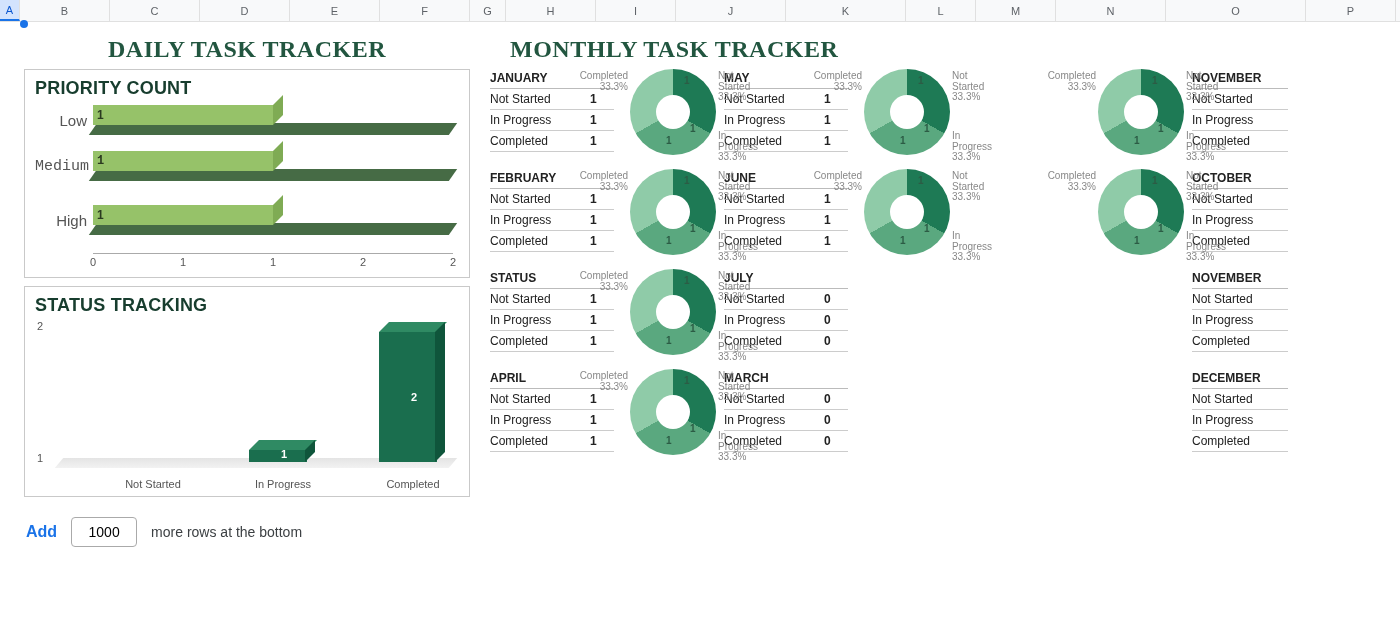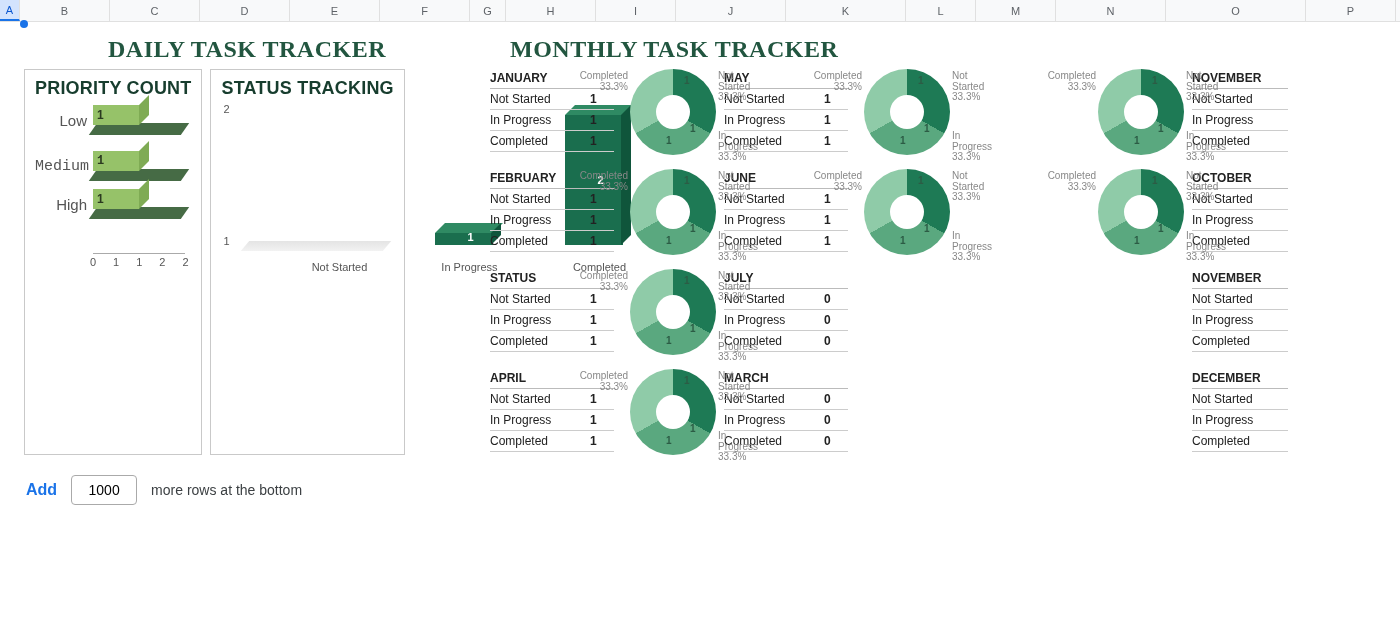--- a/index.html
+++ b/index.html
@@ -13,21 +13,21 @@
   
   .sheet { padding: 14px 30px 4px 24px; }
   
   .titles { display: flex; gap: 40px; margin-bottom: 6px; }
   .title { font-family: Georgia, 'Times New Roman', serif; font-weight: bold; font-size: 24px; color: #225640; letter-spacing: .5px; }
   .title.daily { width: 446px; text-align:center; }
   .title.monthly { flex: 1; }
   
   .main { display: flex; gap: 20px; }
   
-  .left-col { width: 446px; display: flex; flex-direction: row; gap: 8px; }
+  .left-col { width: 446px; display: flex; flex-direction: column; gap: 8px; }
   .chart-box { border: 1px solid #c9c9c9; background: #fff; padding: 8px 10px 6px 10px; }
   .chart-title { font-family: Arial, sans-serif; font-weight: bold; font-size: 18px; color: #173d2e; margin-bottom: 4px; letter-spacing:.2px; }
   .chart-area { position: relative; }
   
   
   .pc-chart { height: 168px; position: relative; }
   .pc-row { position: absolute; left: 0; right: 0; height: 38px; }
   .pc-label { position: absolute; left: 0; width: 52px; text-align: right; top: 9px; font-size: 15px; color: #555; }
   .pc-bar-track { position: absolute; left: 58px; right: 6px; top: 0; height: 34px; }
   .pc-bar-shadow { position: absolute; left: 0; right: 0; top: 20px; height: 12px; background: #466b45; transform: skewX(-35deg); transform-origin: left; }
@@ -122,21 +122,21 @@
             </div>
             <div class="pc-row" style="top: 46px; font-family: Liberation Mono, monospace;">
               <div class="pc-label">Medium</div>
               <div class="pc-bar-track">
                 <div class="pc-bar-shadow"></div>
                 <div class="pc-bar" style="width:50%"></div>
                 <div class="pc-bar-side" style="left:50%"></div>
                 <div class="pc-val">1</div>
               </div>
             </div>
-            <div class="pc-row" style="top: 84px;">
+            <div class="pc-row" style="top: 100px;">
               <div class="pc-label">High</div>
               <div class="pc-bar-track">
                 <div class="pc-bar-shadow"></div>
                 <div class="pc-bar" style="width:50%"></div>
                 <div class="pc-bar-side" style="left:50%"></div>
                 <div class="pc-val">1</div>
               </div>
             </div>
             <div class="pc-axis" id="pc-axis">
               <span class="pc-tick" style="left: 0%;">0</span>

